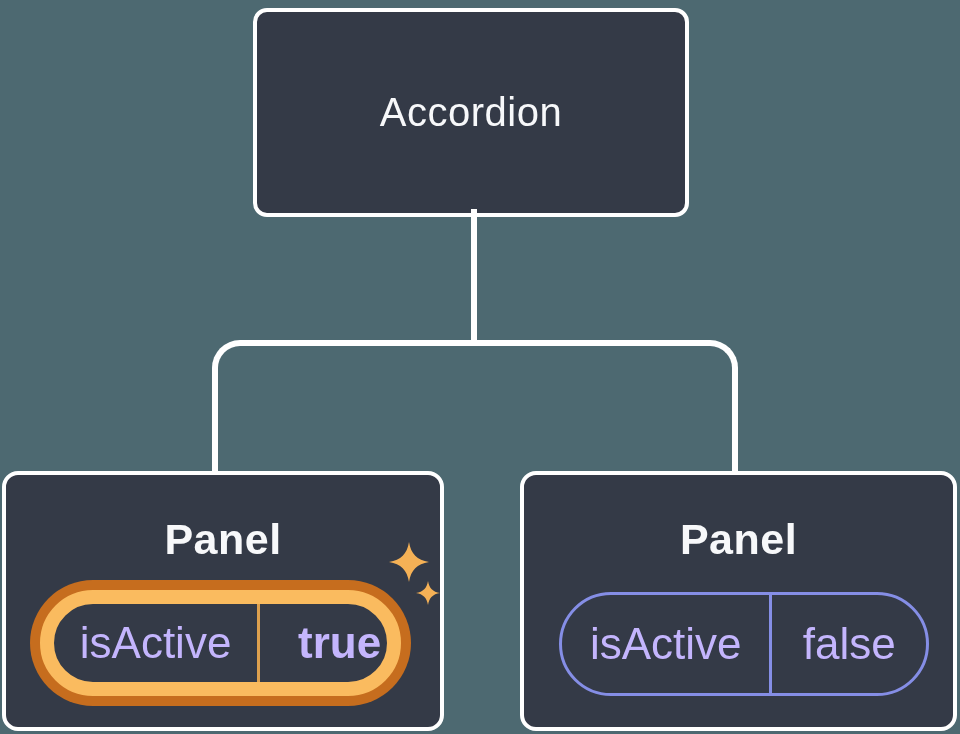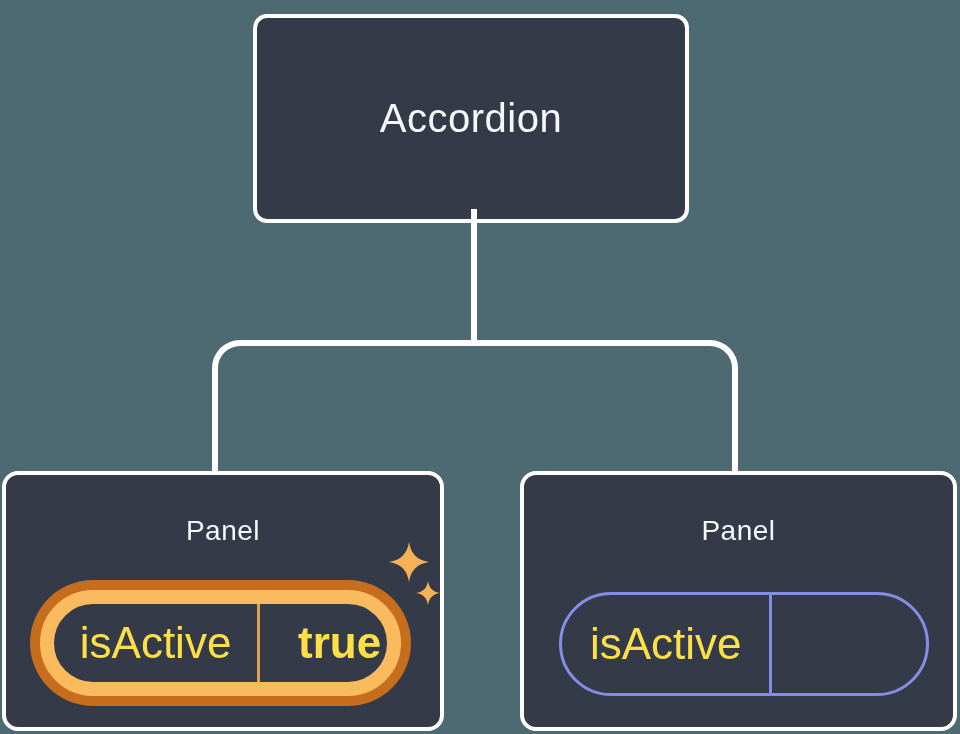--- a/index.html
+++ b/index.html
@@ -6,58 +6,58 @@
   .stage{
     position:relative;width:960px;height:734px;overflow:hidden;
     background:#4D6971;
     font-family:"Liberation Sans","DejaVu Sans",sans-serif;
   }
   .node{
     position:absolute;box-sizing:border-box;
     background:#343A47;border:4px solid #FFFFFF;
     display:flex;align-items:center;justify-content:center;
   }
-  .root-node{left:253px;top:14px;width:436px;height:209px;border-radius:14px;}
+  .root-node{left:253px;top:8px;width:436px;height:209px;border-radius:14px;}
   .node-label{
     color:#F7F8FA;font-size:40px;font-weight:500;letter-spacing:.5px;
   }
   
   .stem{position:absolute;left:471px;top:209px;width:6px;height:133px;background:#FFFFFF;}
   .bracket{
     position:absolute;box-sizing:border-box;
     left:212px;top:340px;width:526px;height:131px;
     border:6px solid #FFFFFF;border-bottom:none;
     border-radius:28px 28px 0 0;background:transparent;
   }
   
   .panel{border-radius:16px;display:block;}
   .panel-left{left:2px;top:471px;width:442px;height:260px;}
   .panel-right{left:520px;top:471px;width:437px;height:260px;}
   .panel-title{
     position:absolute;left:0;top:40px;width:100%;text-align:center;
-    color:#F7F8FA;font-size:28px;font-weight:400;letter-spacing:.5px;
+    color:#F7F8FA;font-size:43px;font-weight:700;letter-spacing:.5px;
   }
   
   .pill{
     position:absolute;box-sizing:border-box;border-radius:999px;
     display:flex;align-items:stretch;overflow:hidden;
   }
   .pill-active{
     left:34px;top:115px;width:361px;height:106px;
     border:14px solid #FABB5F;
     box-shadow:0 0 0 10px #C66D1E;
     background:#343A47;
   }
   .pill-inactive{
     left:35px;top:117px;width:370px;height:104px;
     border:3px solid #858EE6;background:transparent;
   }
   .pill-cell{
     display:flex;align-items:center;justify-content:center;
-    font-size:44px;color:#fde047;
+    font-size:44px;color:#c4b5fd;
   }
   .cell-name-active{width:61%;}
   .cell-name-inactive{width:57%;}
   .cell-value{flex:1;}
   .value-bold{font-weight:700;margin-left:32px;}
   .divider-active{width:3px;background:#DDA04E;}
   .divider-inactive{width:3px;background:#858EE6;}
   .sparkles{position:absolute;left:378px;top:64px;width:62px;height:70px;}
 </style>
 </head>
@@ -86,16 +86,17 @@
       <path fill="#F5B156" d="M44 42 C45.2 49.2, 48.8 52.8, 56 54 C48.8 55.2, 45.2 58.8, 44 66 C42.8 58.8, 39.2 55.2, 32 54 C39.2 52.8, 42.8 49.2, 44 42 Z"></path>
     </svg>
   </div>
 
   <div class="node panel panel-right">
     <div class="panel-title">Panel</div>
 
     <div class="pill pill-inactive">
       <div class="pill-cell cell-name-inactive">isActive</div>
       <div class="divider-inactive"></div>
+      <div class="pill-cell cell-value">false</div>
     </div>
   </div>
 
 </div>
 
 </body></html>

